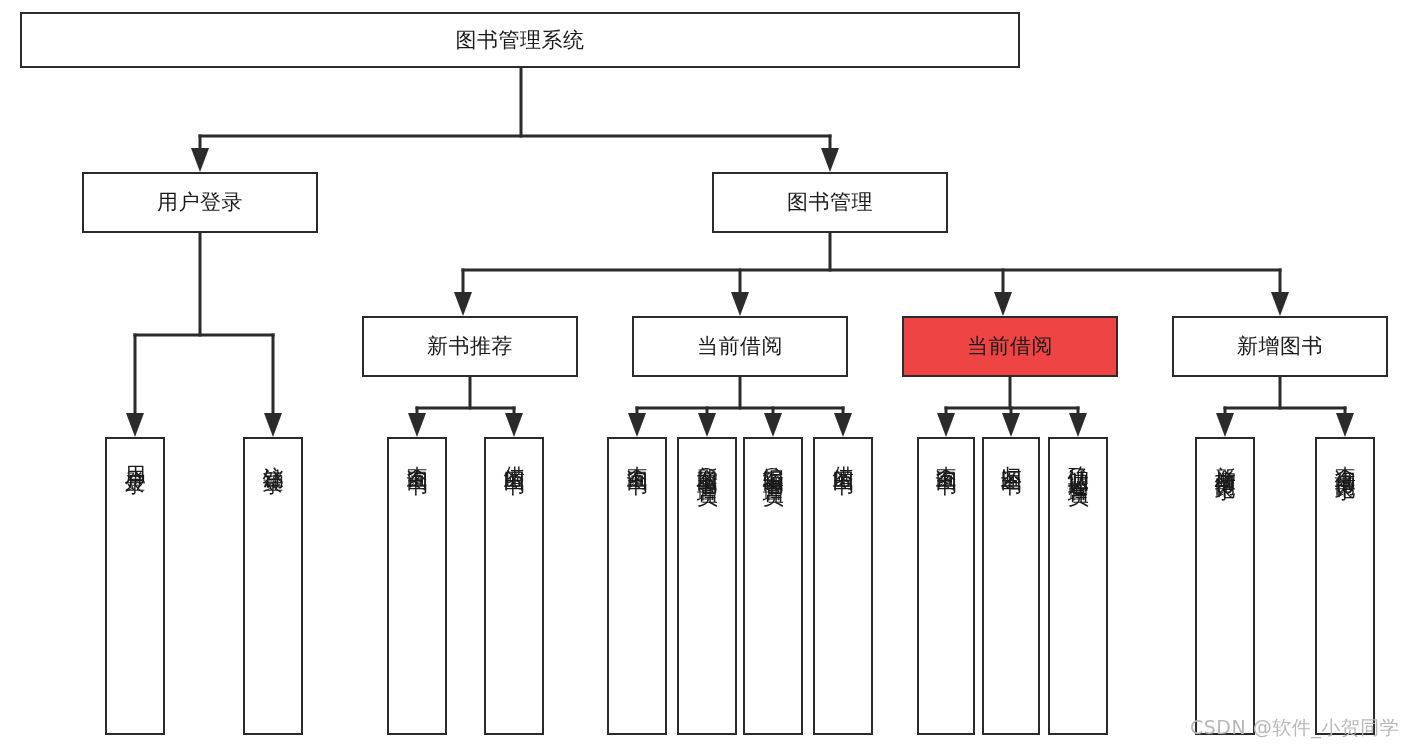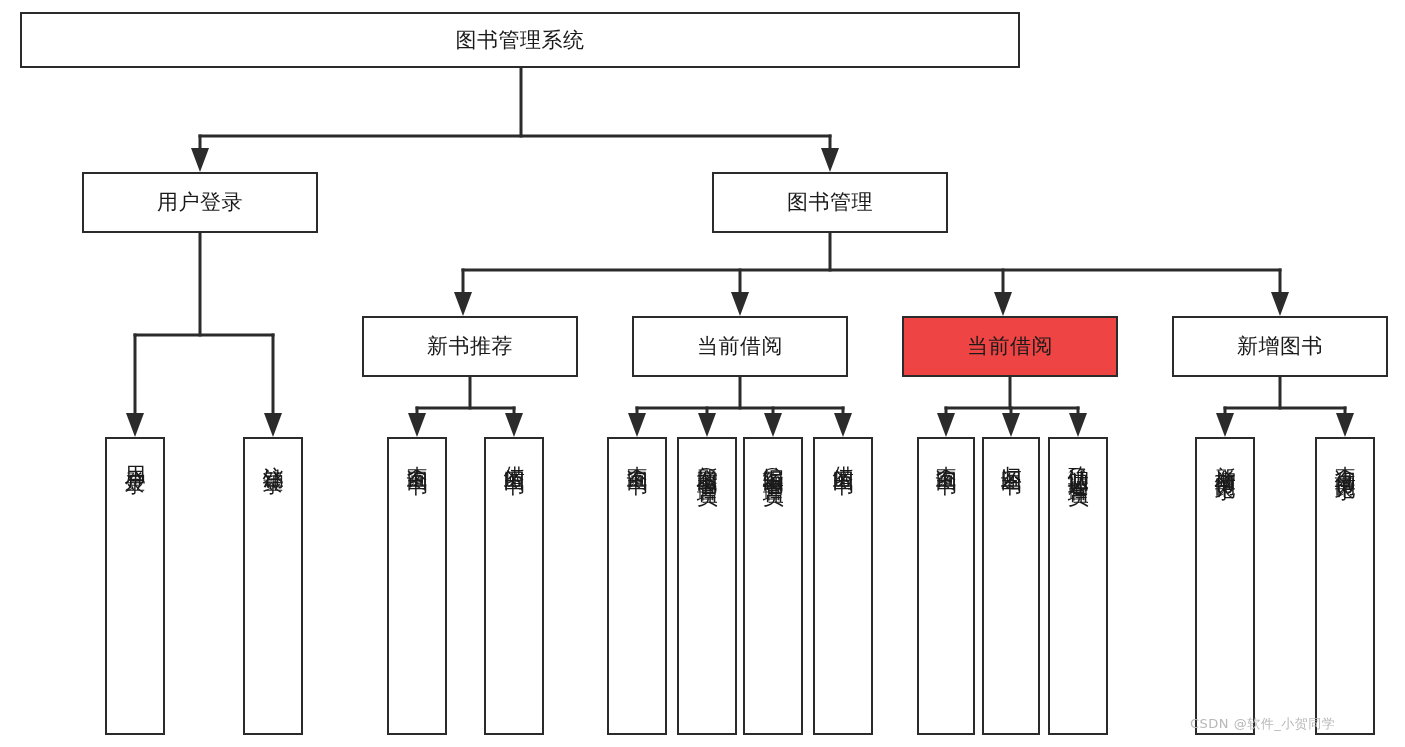--- a/index.html
+++ b/index.html
@@ -52,21 +52,21 @@
   }
   .node.vertical .node-label {
     writing-mode: vertical-rl;
     text-orientation: upright;
     font-size: 21px;
     letter-spacing: 3px;
   }
   .watermark {
     position: absolute;
     color: #b8b8b8;
-    font-size: 13px;
+    font-size: 19px;
     white-space: nowrap;
     z-index: 3;
     letter-spacing: 0.5px;
   }
 </style>
 </head>
 <body>
 
 <div id="diagram-root" style="background: rgb(255, 255, 255);">
 

